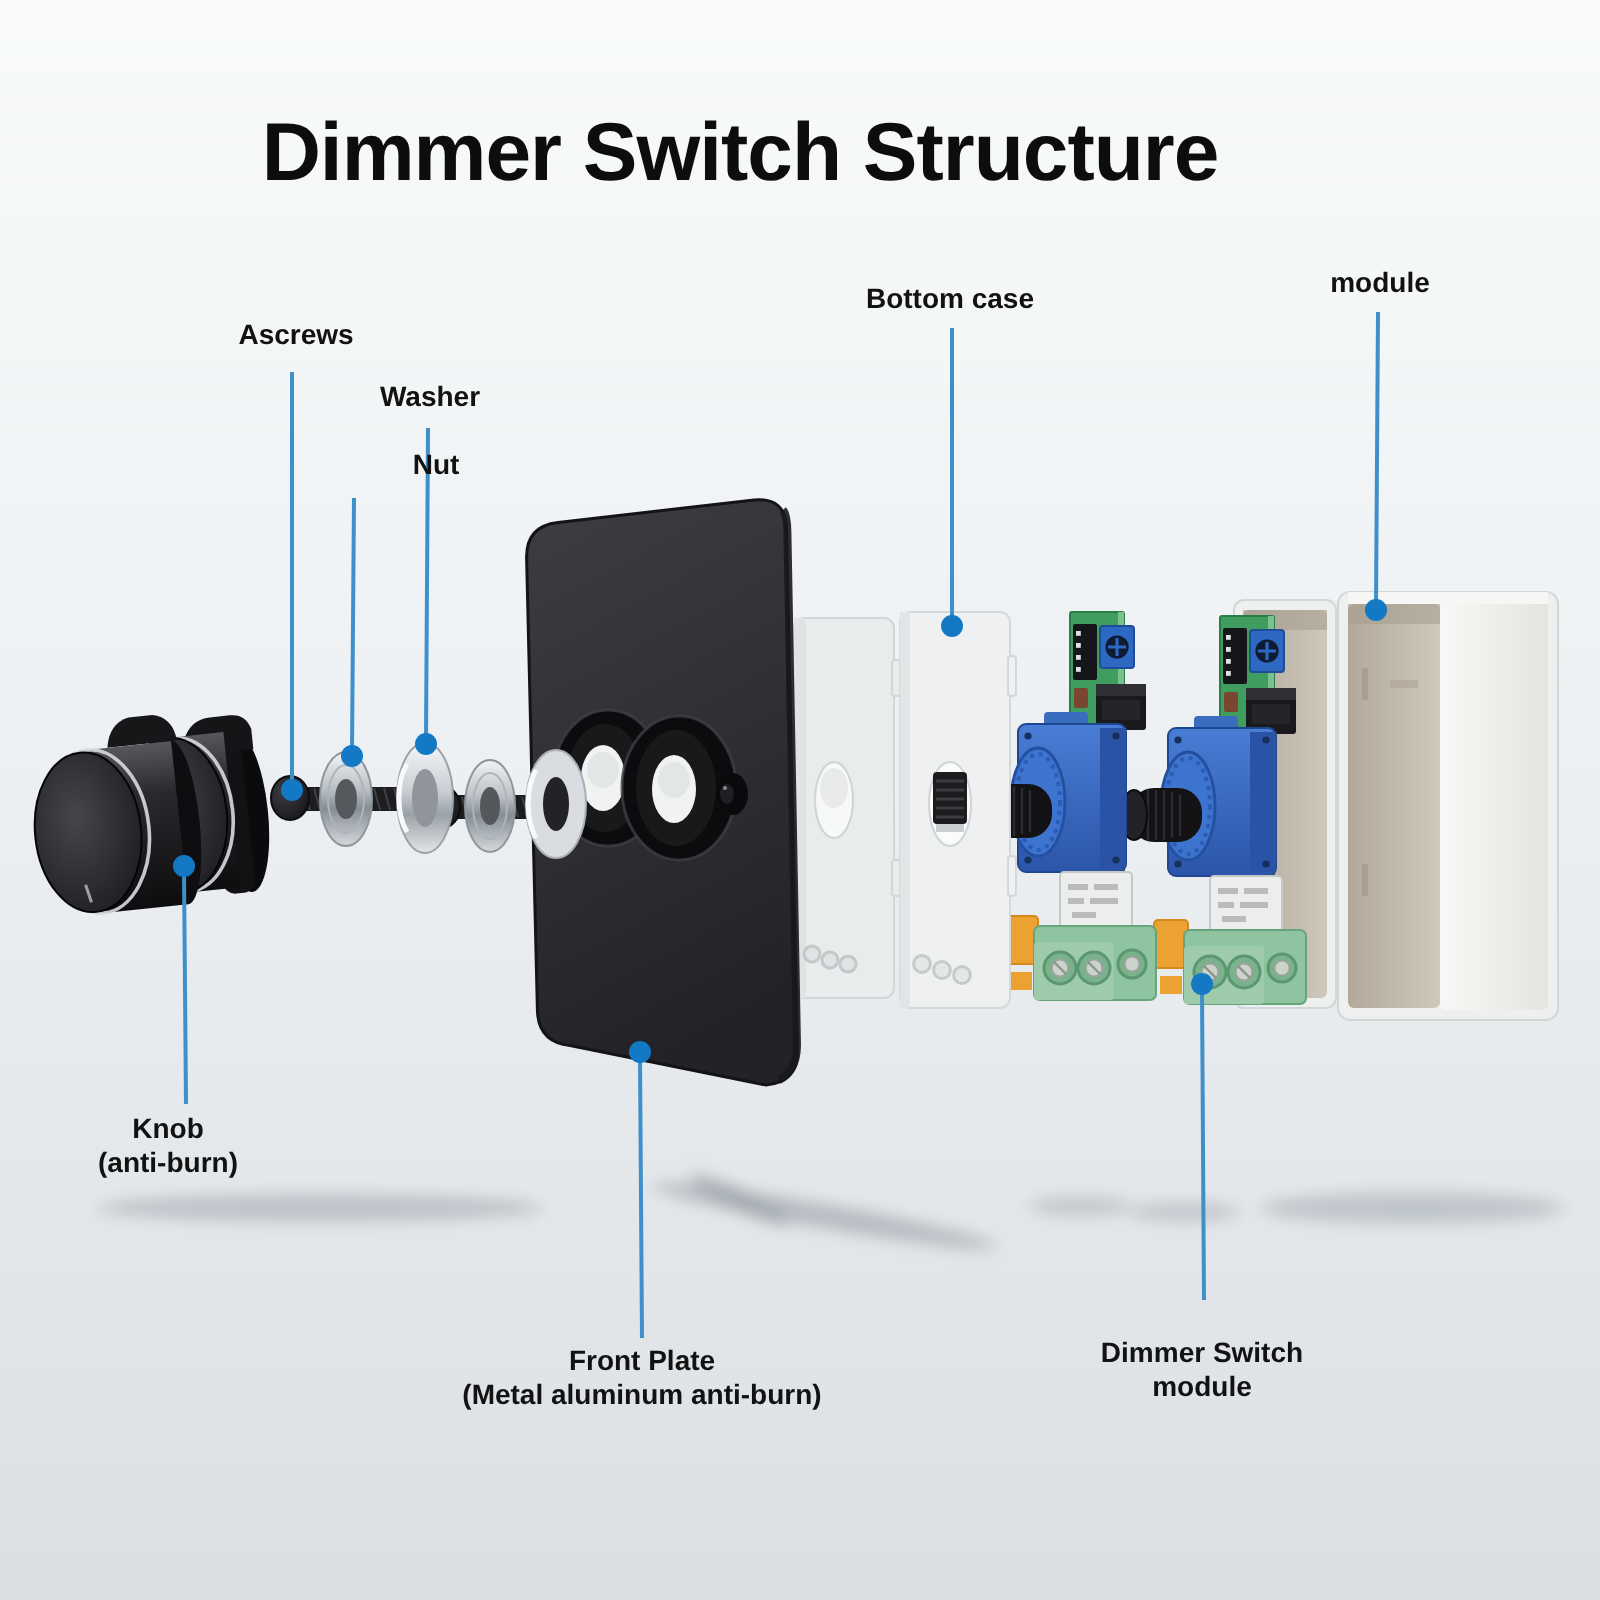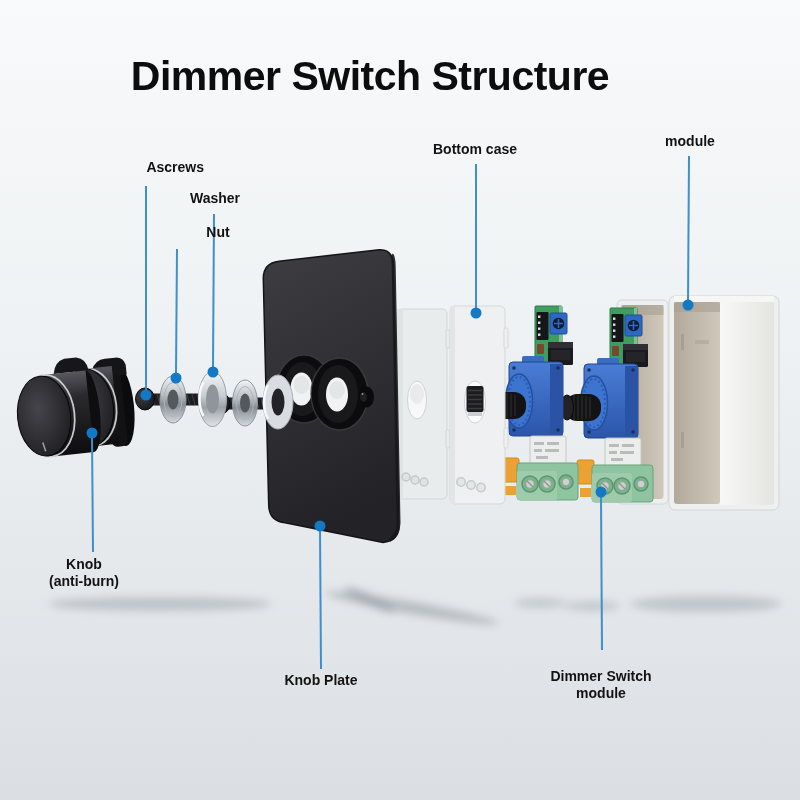--- a/index.html
+++ b/index.html
@@ -12,21 +12,21 @@
     position:absolute;top:26px;left:0;width:100%;text-align:center;
     margin-left:-30px;font-size:41px;font-weight:bold;letter-spacing:-0.5px;
     color:var(--title-color,#0d0d0d);
   }
   .stage-svg{position:absolute;left:0;top:0;z-index:1;}
   .label{
     position:absolute;z-index:2;text-align:center;
     font-size:14px;font-weight:bold;line-height:1.2;
     color:var(--label-color,#121212);
   }
-  .lbl-ascrews{left:124px;top:159px;width:80px;text-align:right;}
+  .lbl-ascrews{left:108px;top:159px;width:80px;}
   .lbl-washer{left:175px;top:190px;width:80px;}
   .lbl-nut{left:146px;top:224px;width:64px;padding-left:40px;}
   .lbl-bottom-case{left:410px;top:141px;width:130px;}
   .lbl-cover{left:655px;top:133px;width:70px;}
   .lbl-knob{left:14px;top:556px;width:140px;}
   .lbl-front-plate{left:170px;top:672px;width:302px;}
   .lbl-module{left:521px;top:652px;width:160px;margin-top:16px;}
   .leader{stroke:var(--leader-line,#3e8fca);stroke-width:2;}
   .ldot{fill:var(--dot,#1379c4);}
 </style>
@@ -38,21 +38,22 @@
 <div class="label lbl-ascrews">Ascrews</div>
 <div class="label lbl-washer">Washer</div>
 <div class="label lbl-nut">Nut</div>
 <div class="label lbl-bottom-case">Bottom case</div>
 <div class="label lbl-cover">module</div>
 <div class="label lbl-knob">
   <span>Knob</span><br>
   <span>(anti-burn)</span>
 </div>
 <div class="label lbl-front-plate">
-  <span>Knob Plate</span><br>
+  <span>Front Plate</span><br>
+  <span>(Metal aluminum anti-burn)</span>
 </div>
 <div class="label lbl-module">
   <span>Dimmer Switch</span><br>
   <span>module</span>
 </div>
 
 <svg class="stage-svg" width="800" height="800" viewBox="0 0 800 800">
   <defs>
     <filter id="soft" x="-60%" y="-200%" width="220%" height="500%">
       <feGaussianBlur stdDeviation="4"></feGaussianBlur>

